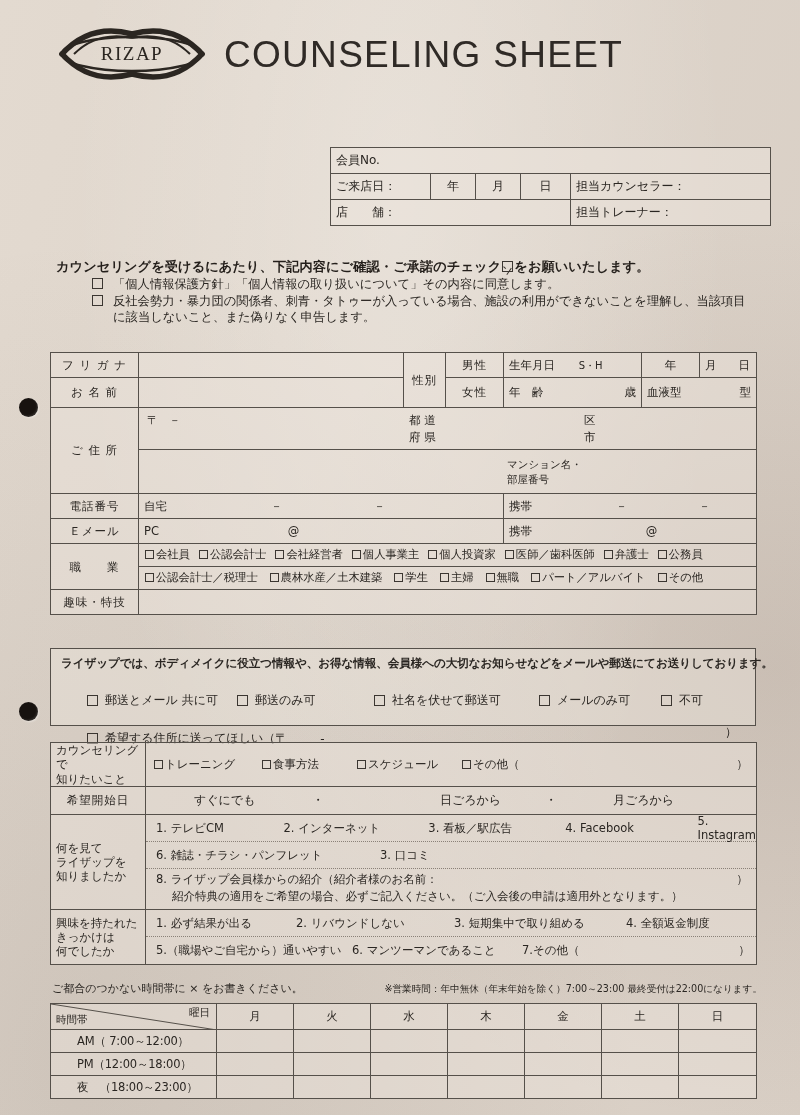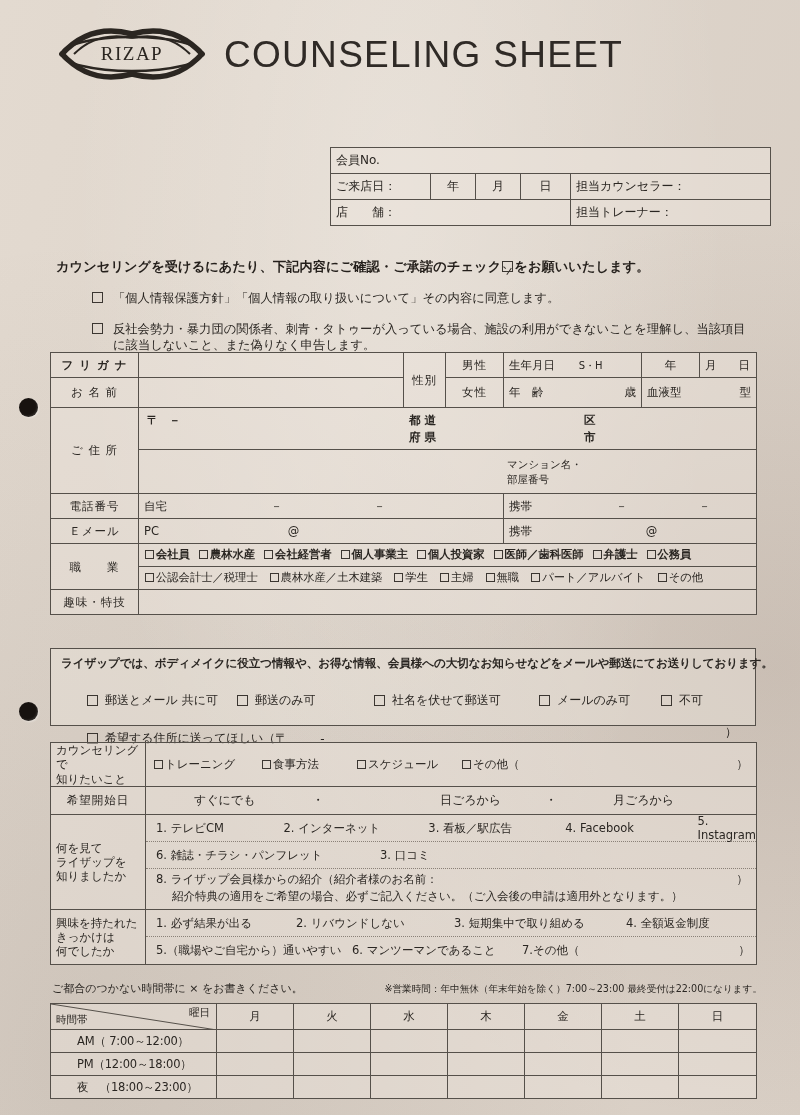--- a/index.html
+++ b/index.html
@@ -37,31 +37,31 @@
     color:#2f2a26; font-family:"Liberation Sans","DejaVu Sans",sans-serif;
     white-space:nowrap; line-height:1;
   }
 
   
   .tbl { position:absolute; border-collapse:collapse; table-layout:fixed;
          background:rgba(236,228,219,.50); }
   .tbl td { border:1px solid #55504a; padding:0 5px; font-size:11.5px;
             vertical-align:middle; line-height:1.25; }
   .lbl { text-align:center; font-size:11.5px; letter-spacing:1px; }
-  .dotted-b { border-bottom:1px dotted #8a8178 !important;font-weight:bold; }
+  .dotted-b { border-bottom:1px dotted #8a8178 !important; }
   .ctr { text-align:center; }
 
   
   #hdrtbl { left:330px; top:147px; width:440px; }
   #hdrtbl td { height:26px; font-size:12px; }
 
   
   .consent { position:absolute; left:56px; top:258px; width:700px; }
   .consent .lead { font-size:13.2px; letter-spacing:.1px; font-weight:600; color:#241f1b;}
-  .cline { display:flex; gap:10px; margin-top:14px; padding-left:36px; font-size:12.3px; line-height:1.35;}
+  .cline { display:flex; gap:10px; margin-top:0; padding-left:36px; font-size:12.3px; line-height:1.35;}
   .cbox { flex:0 0 auto; width:11px; height:11px; border:1.3px solid #3b3631; margin-top:2px;}
   .chk { display:inline-block; width:11px; height:11px; border:1.2px solid #3b3631; position:relative; vertical-align:-1px; margin:0 1px;}
   .chk::after{content:""; position:absolute; left:1px; top:4px; width:5px; height:8px;
       border-right:1.4px solid #3b3631; border-bottom:0; transform:rotate(35deg);}
   .chk::before{content:""; position:absolute; left:0px; top:5px; width:3px; height:1.4px; background:#3b3631; transform:rotate(40deg);}
 
   
   #maintbl { left:50px; top:352px; width:706px; }
   #maintbl td { font-size:11.5px; }
 
@@ -260,21 +260,21 @@
           <span>携帯</span>
           <span style="margin-left:110px">@</span>
         </td>
       </tr>
 
       <tr>
         <td rowspan="2" class="lbl">職　　業</td>
         <td colspan="7" class="dotted-b" style="height:23px; padding:0 6px">
           <div class="occ">
             <span><i class="cb"></i><span>会社員</span></span>
-            <span><i class="cb"></i><span>農林水産</span></span>
+            <span><i class="cb"></i><span>公認会計士</span></span>
             <span><i class="cb"></i><span>会社経営者</span></span>
             <span><i class="cb"></i><span>個人事業主</span></span>
             <span><i class="cb"></i><span>個人投資家</span></span>
             <span><i class="cb"></i><span>医師／歯科医師</span></span>
             <span><i class="cb"></i><span>弁護士</span></span>
             <span><i class="cb"></i><span>公務員</span></span>
           </div>
         </td>
       </tr>
       <tr>

